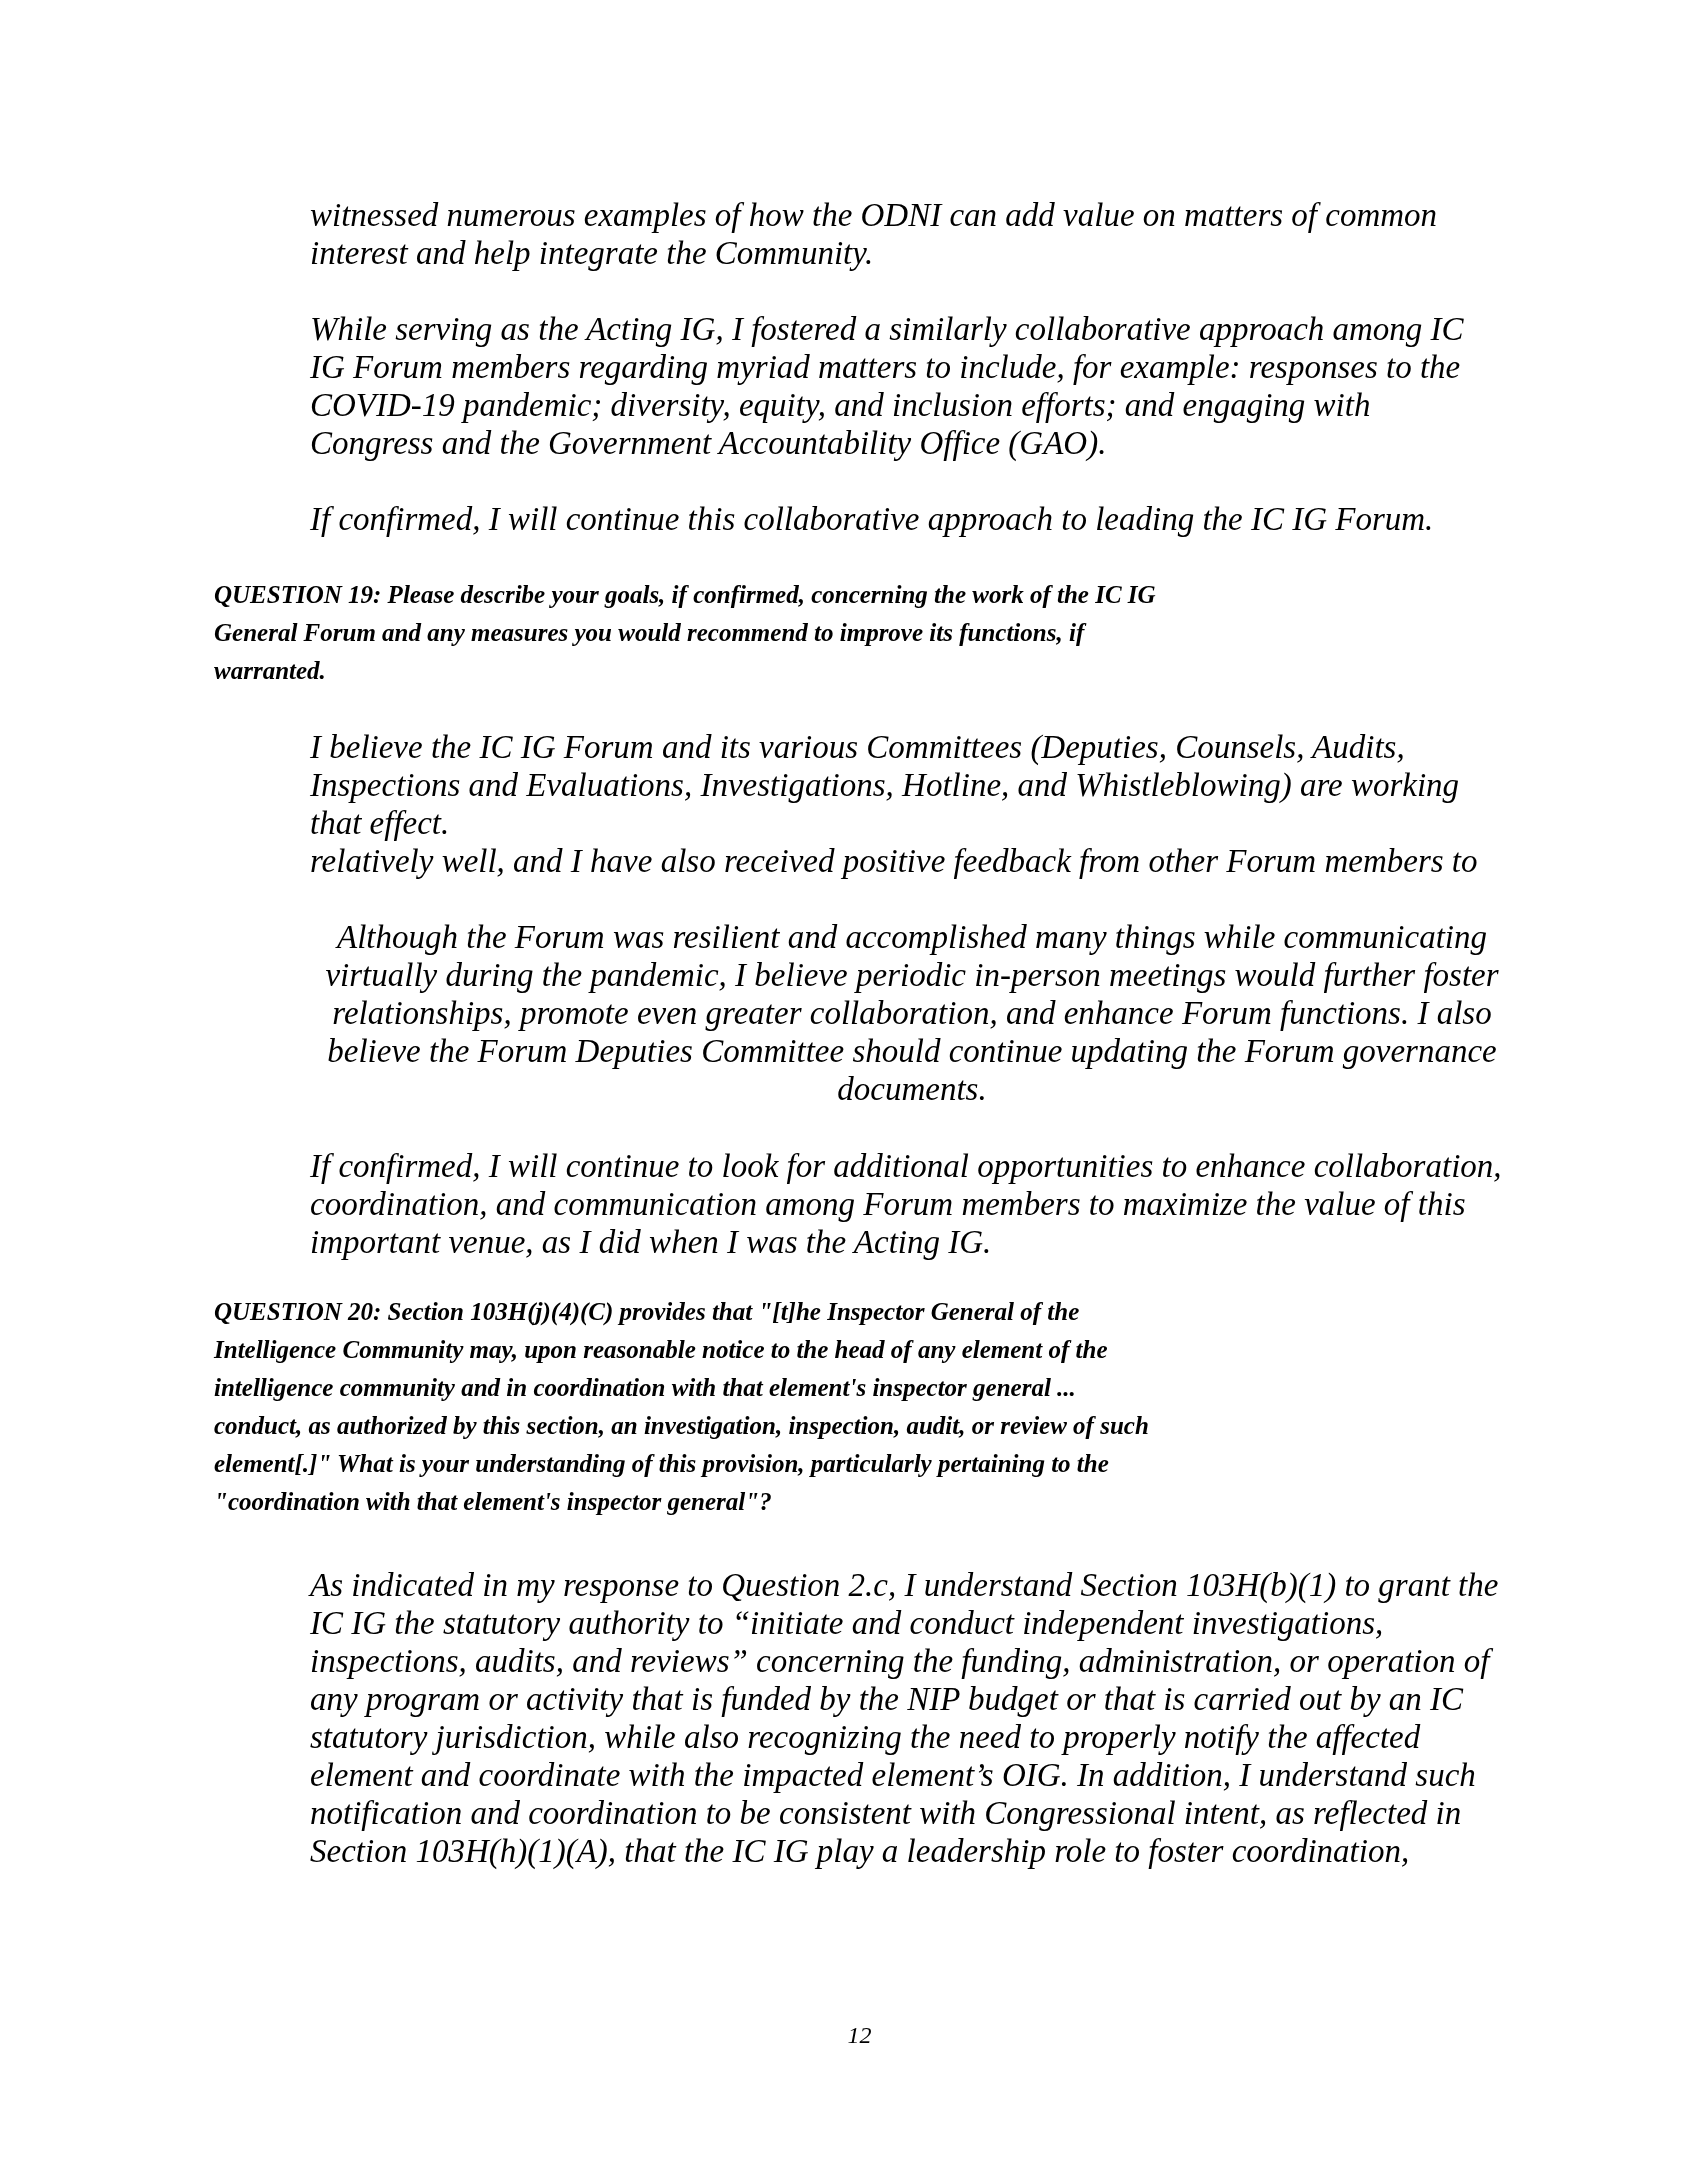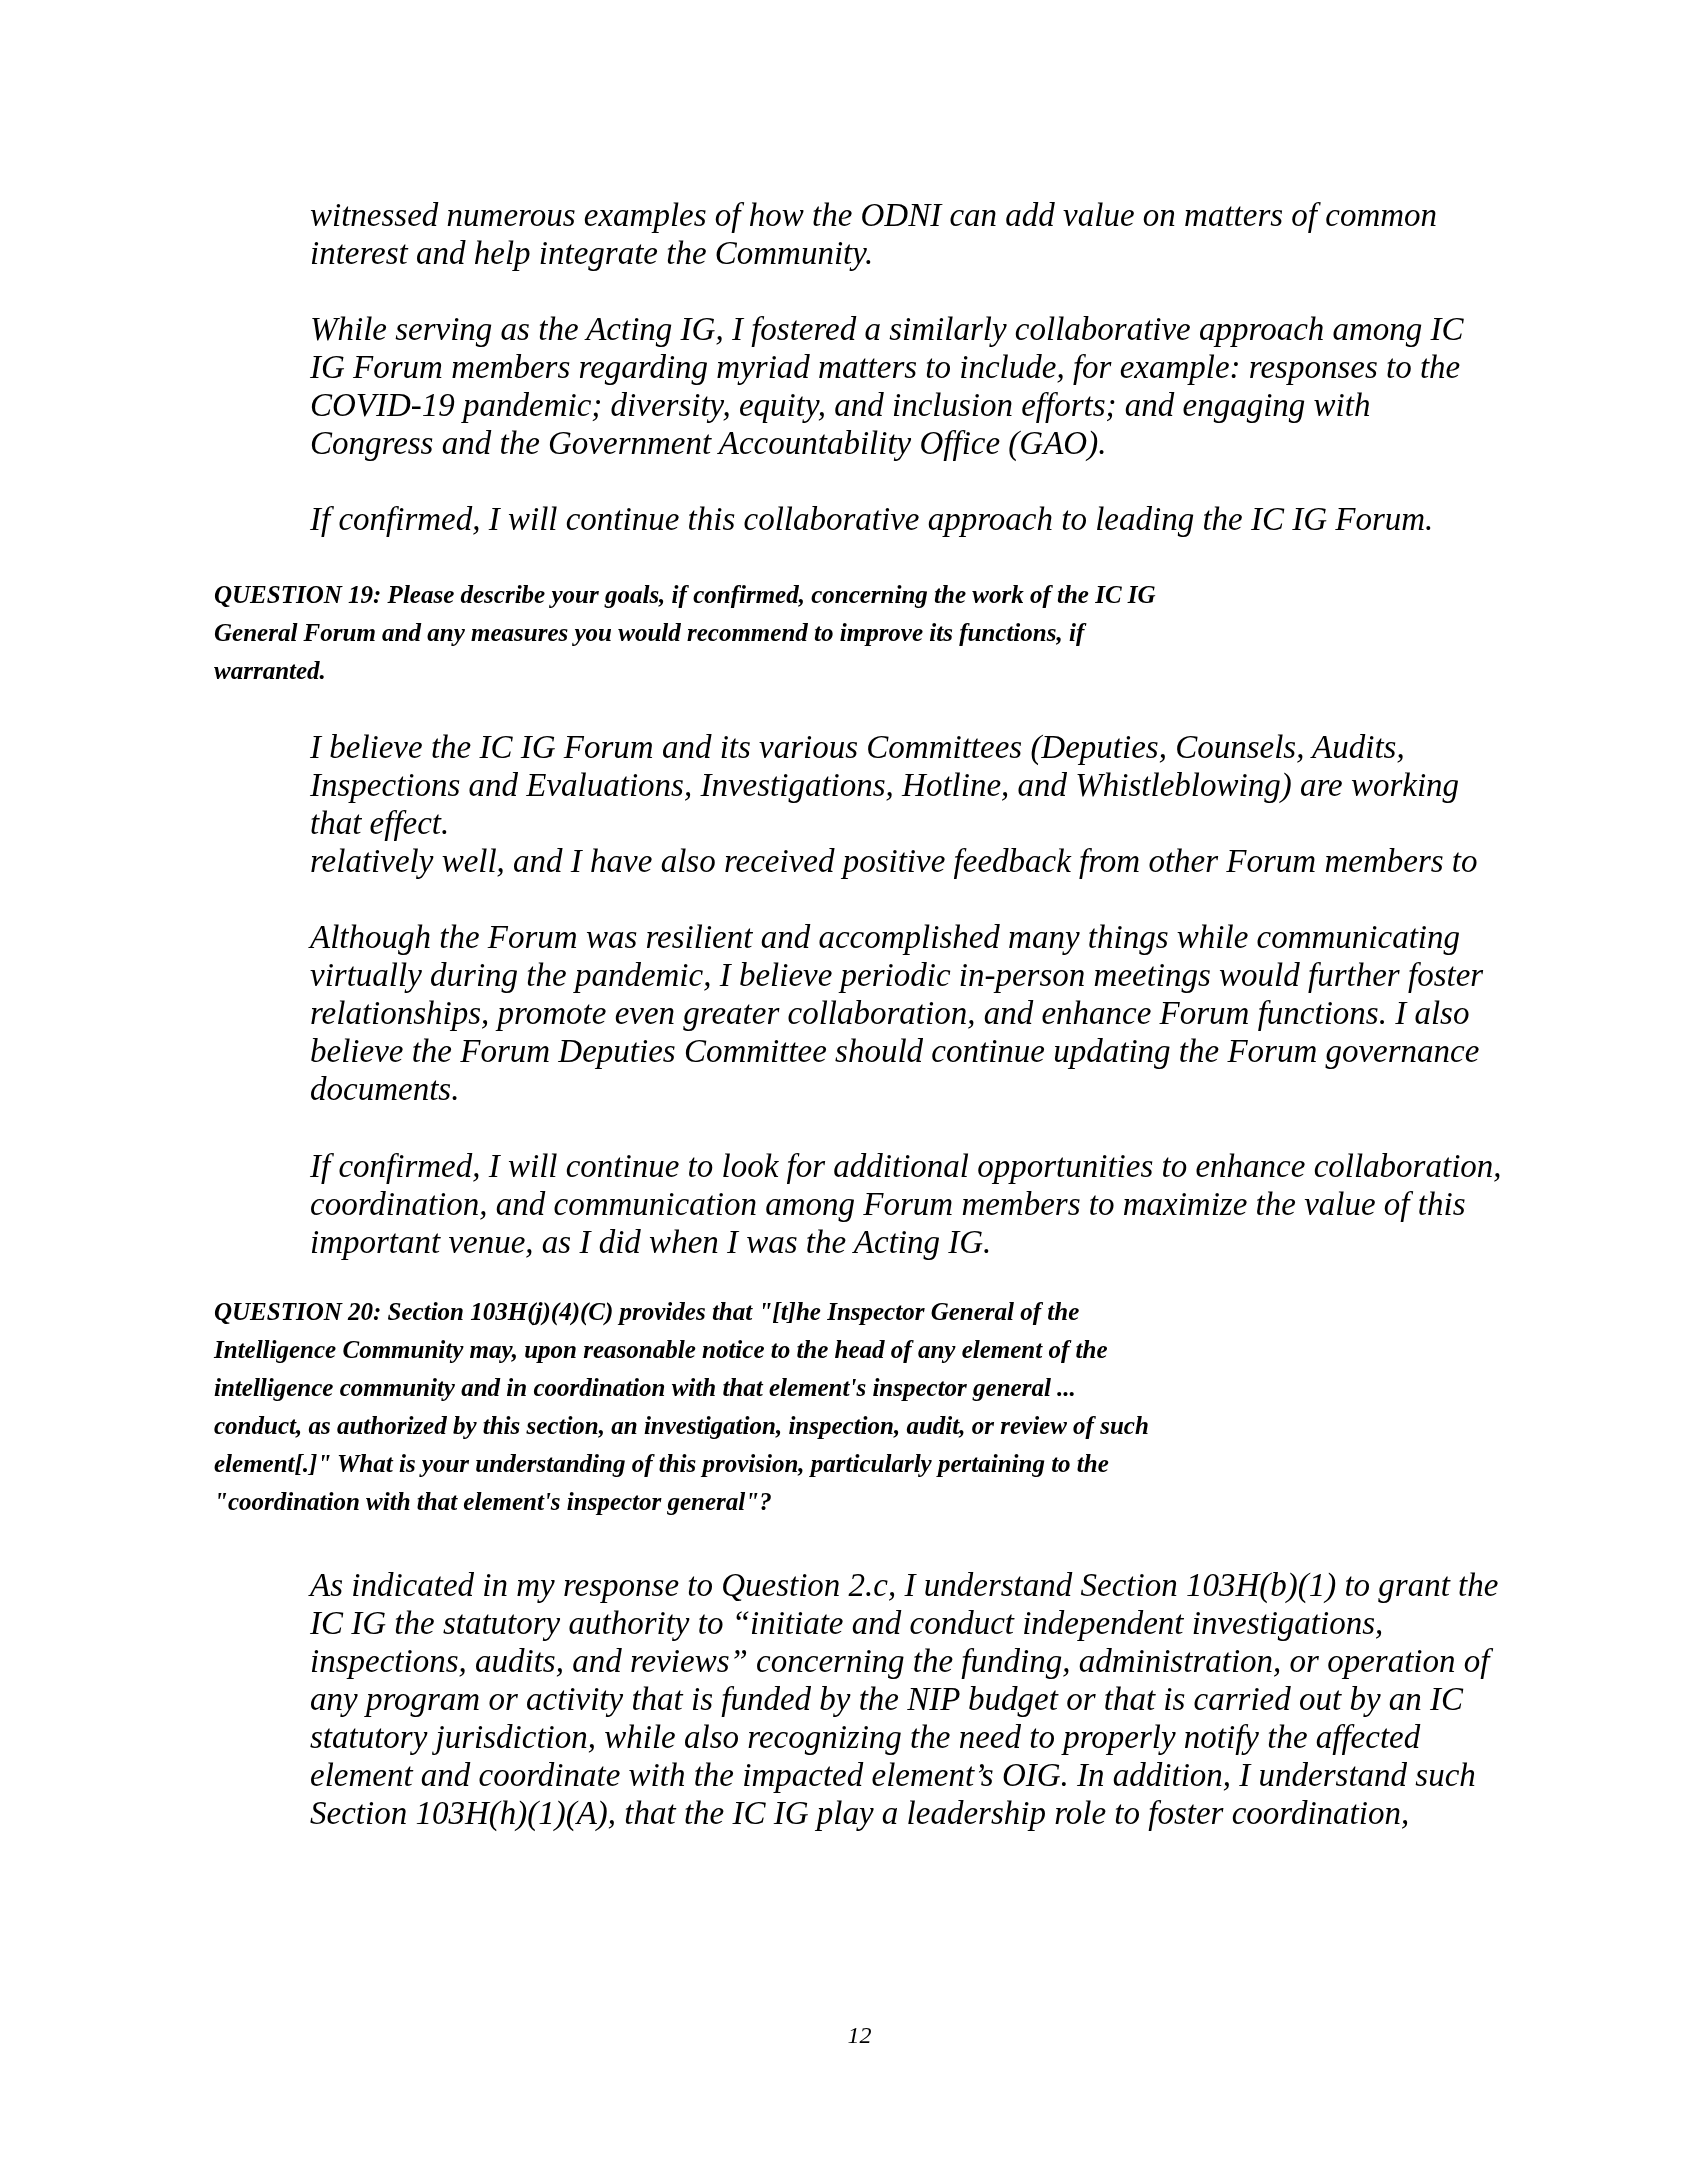--- a/index.html
+++ b/index.html
@@ -38,21 +38,21 @@
     <span class="line">warranted.</span>
   </div>
 
   <div class="para" style="top:728px;">
     <span class="line">I believe the IC IG Forum and its various Committees (Deputies, Counsels, Audits,</span>
     <span class="line">Inspections and Evaluations, Investigations, Hotline, and Whistleblowing) are working</span>
     <span class="line">that effect.</span>
     <span class="line">relatively well, and I have also received positive feedback from other Forum members to</span>
   </div>
 
-  <div class="para" style="top:918px;">
+  <div class="para" style="top:918px;text-align:center;">
     <span class="line">Although the Forum was resilient and accomplished many things while communicating</span>
     <span class="line">virtually during the pandemic, I believe periodic in-person meetings would further foster</span>
     <span class="line">relationships, promote even greater collaboration, and enhance Forum functions.  I also</span>
     <span class="line">believe the Forum Deputies Committee should continue updating the Forum governance</span>
     <span class="line">documents.</span>
   </div>
 
   <div class="para" style="top:1147px;">
     <span class="line">If confirmed, I will continue to look for additional opportunities to enhance collaboration,</span>
     <span class="line">coordination, and communication among Forum members to maximize the value of this</span>
@@ -68,19 +68,20 @@
     <span class="line">"coordination with that element's inspector general"?</span>
   </div>
 
   <div class="para" style="top:1566px;">
     <span class="line">As indicated in my response to Question 2.c, I understand Section 103H(b)(1) to grant the</span>
     <span class="line">IC IG the statutory authority to “initiate and conduct independent investigations,</span>
     <span class="line">inspections, audits, and reviews” concerning the funding, administration, or operation of</span>
     <span class="line">any program or activity that is funded by the NIP budget or that is carried out by an IC</span>
     <span class="line">statutory jurisdiction, while also recognizing the need to properly notify the affected</span>
     <span class="line">element and coordinate with the impacted element’s OIG.  In addition, I understand such</span>
+    <span class="line">notification and coordination to be consistent with Congressional intent, as reflected in</span>
     <span class="line">Section 103H(h)(1)(A), that the IC IG play a leadership role to foster coordination,</span>
   </div>
 
   <div class="page-number">12</div>
 
 </div>
 
 
 </body></html>

